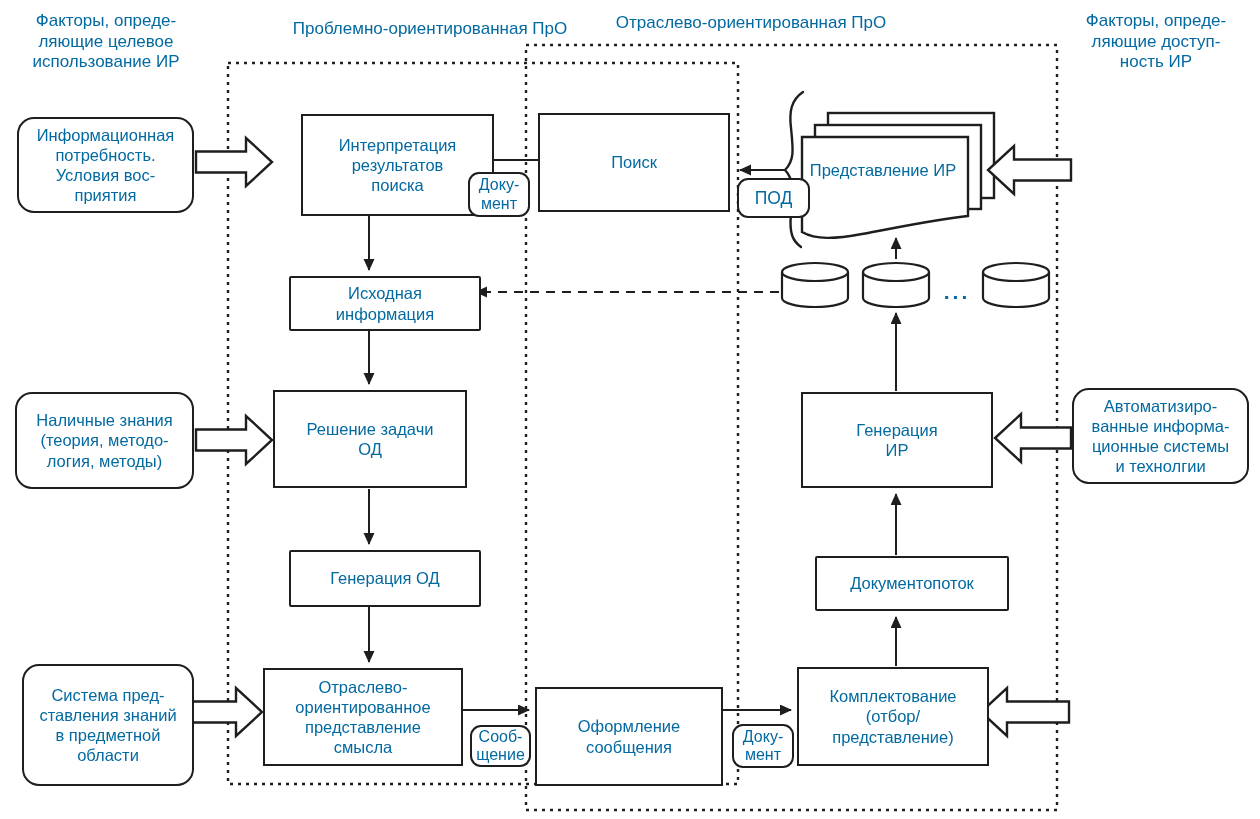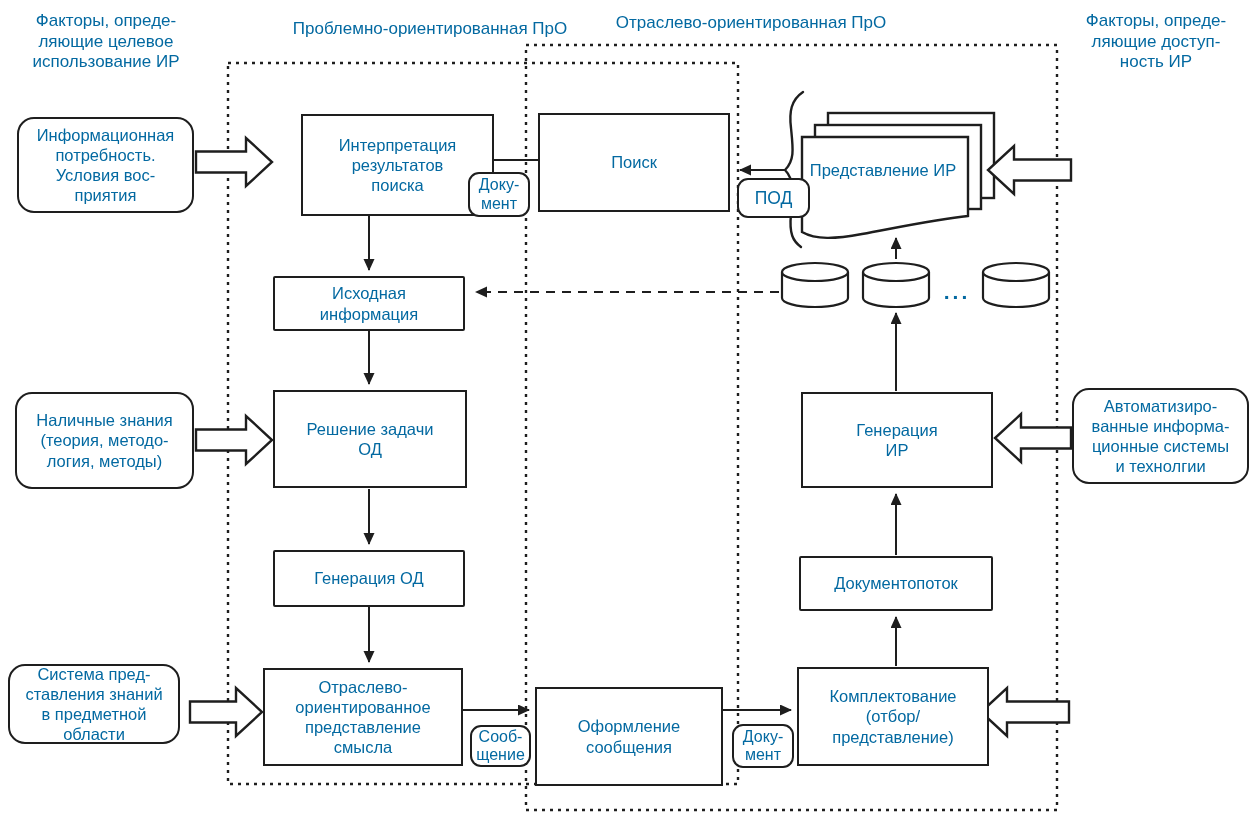--- a/index.html
+++ b/index.html
@@ -3,21 +3,21 @@
 <meta charset="utf-8">
 <style>
   html,body{margin:0;padding:0;background:#fff;}
   .stage{position:relative;width:1260px;height:819px;background:#ffffff;overflow:hidden;
          font-family:"Liberation Sans", sans-serif;color:#0369a1;}
   svg.layer{position:absolute;left:0;top:0;z-index:1;}
   .box{position:absolute;z-index:2;display:flex;align-items:center;justify-content:center;
        text-align:center;white-space:pre-line;background:#fff;border:2.3px solid #1e1e1e;
        font-size:16.5px;line-height:1.22;box-sizing:border-box;}
   .round{border-radius:17px;}
-  .round-md{border-radius:2px;}
+  .round-md{border-radius:2px;margin-left:16px;}
   .round-sm{border-radius:11px;font-size:16px;line-height:1.15;}
   .plain{position:absolute;z-index:2;display:flex;align-items:center;justify-content:center;
          text-align:center;white-space:pre-line;background:transparent;border:none;
          font-size:16.5px;line-height:1.2;box-sizing:border-box;}
   .hdr{font-size:17px;line-height:1.2;}
   .it{font-style:italic;}
   .dots{font-size:21px;font-weight:bold;letter-spacing:3px;}
 </style>
 </head>
 <body>
@@ -95,21 +95,21 @@
 ляющие доступ-
 ность ИР</div>
 
   <div class="box round" style="left:17px;top:117px;width:177px;height:96px;">Информационная
 потребность.
 Условия вос-
 приятия</div>
   <div class="box round" style="left:15px;top:392px;width:179px;height:97px;">Наличные знания
 (теория, методо-
 логия, методы)</div>
-  <div class="box round" style="left:8px;top:664px;width:172px;height:80px;">Система пред-
+  <div class="box round" style="left:22px;top:664px;width:172px;height:122px;">Система пред-
 ставления знаний
 в предметной
 области</div>
 
   <div class="box" style="left:281px;top:114px;width:193px;height:102px;margin-left:20px;">Интерпретация
 результатов
 поиска</div>
   <div class="box round-md" style="left:273px;top:276px;width:192px;height:55px;">Исходная
 информация</div>
   <div class="box" style="left:273px;top:390px;width:194px;height:98px;">Решение задачи

